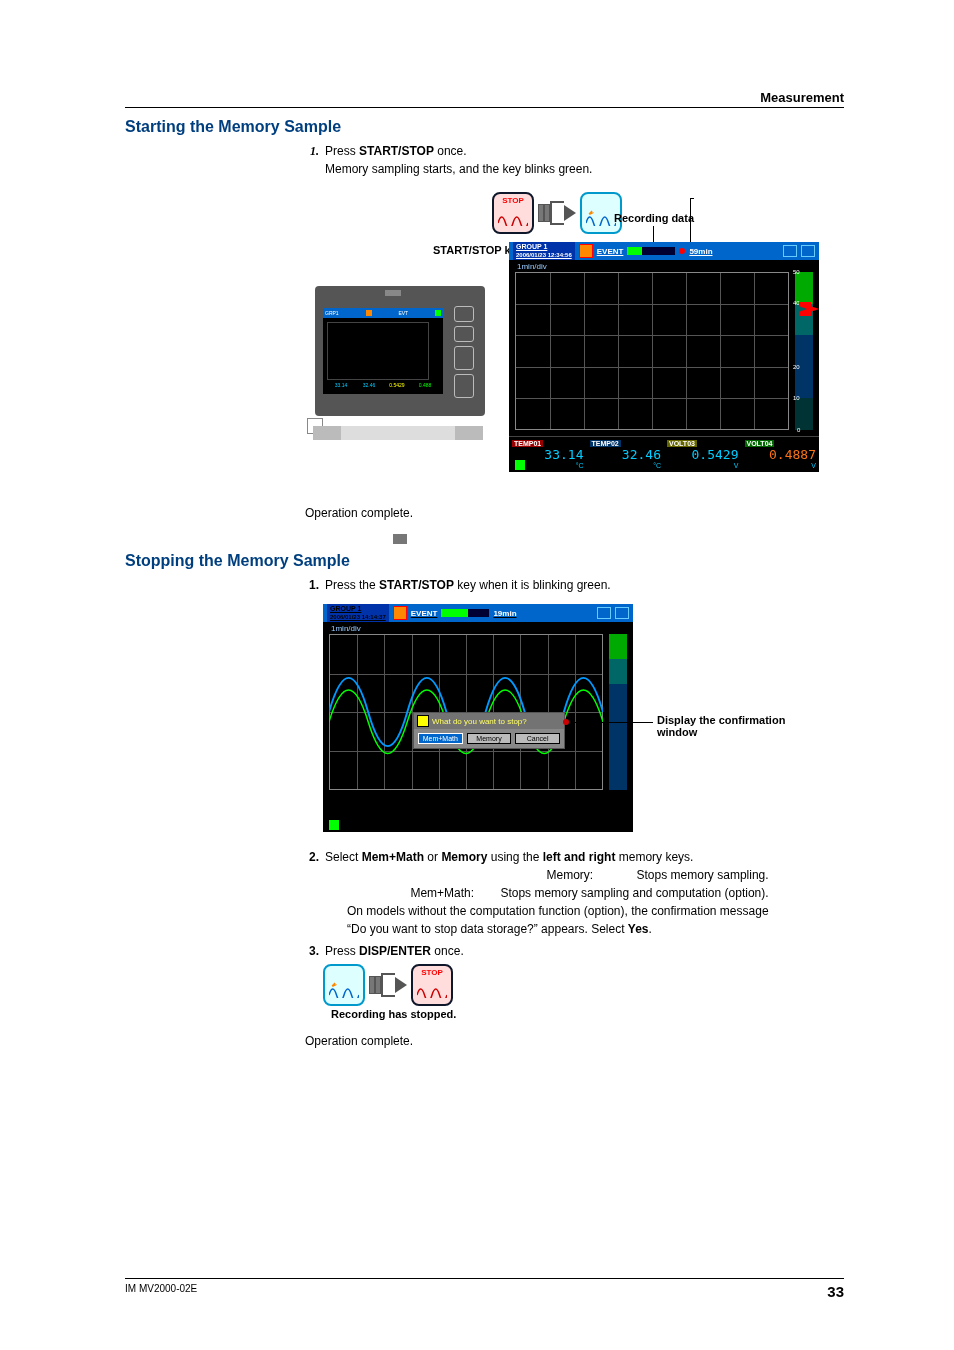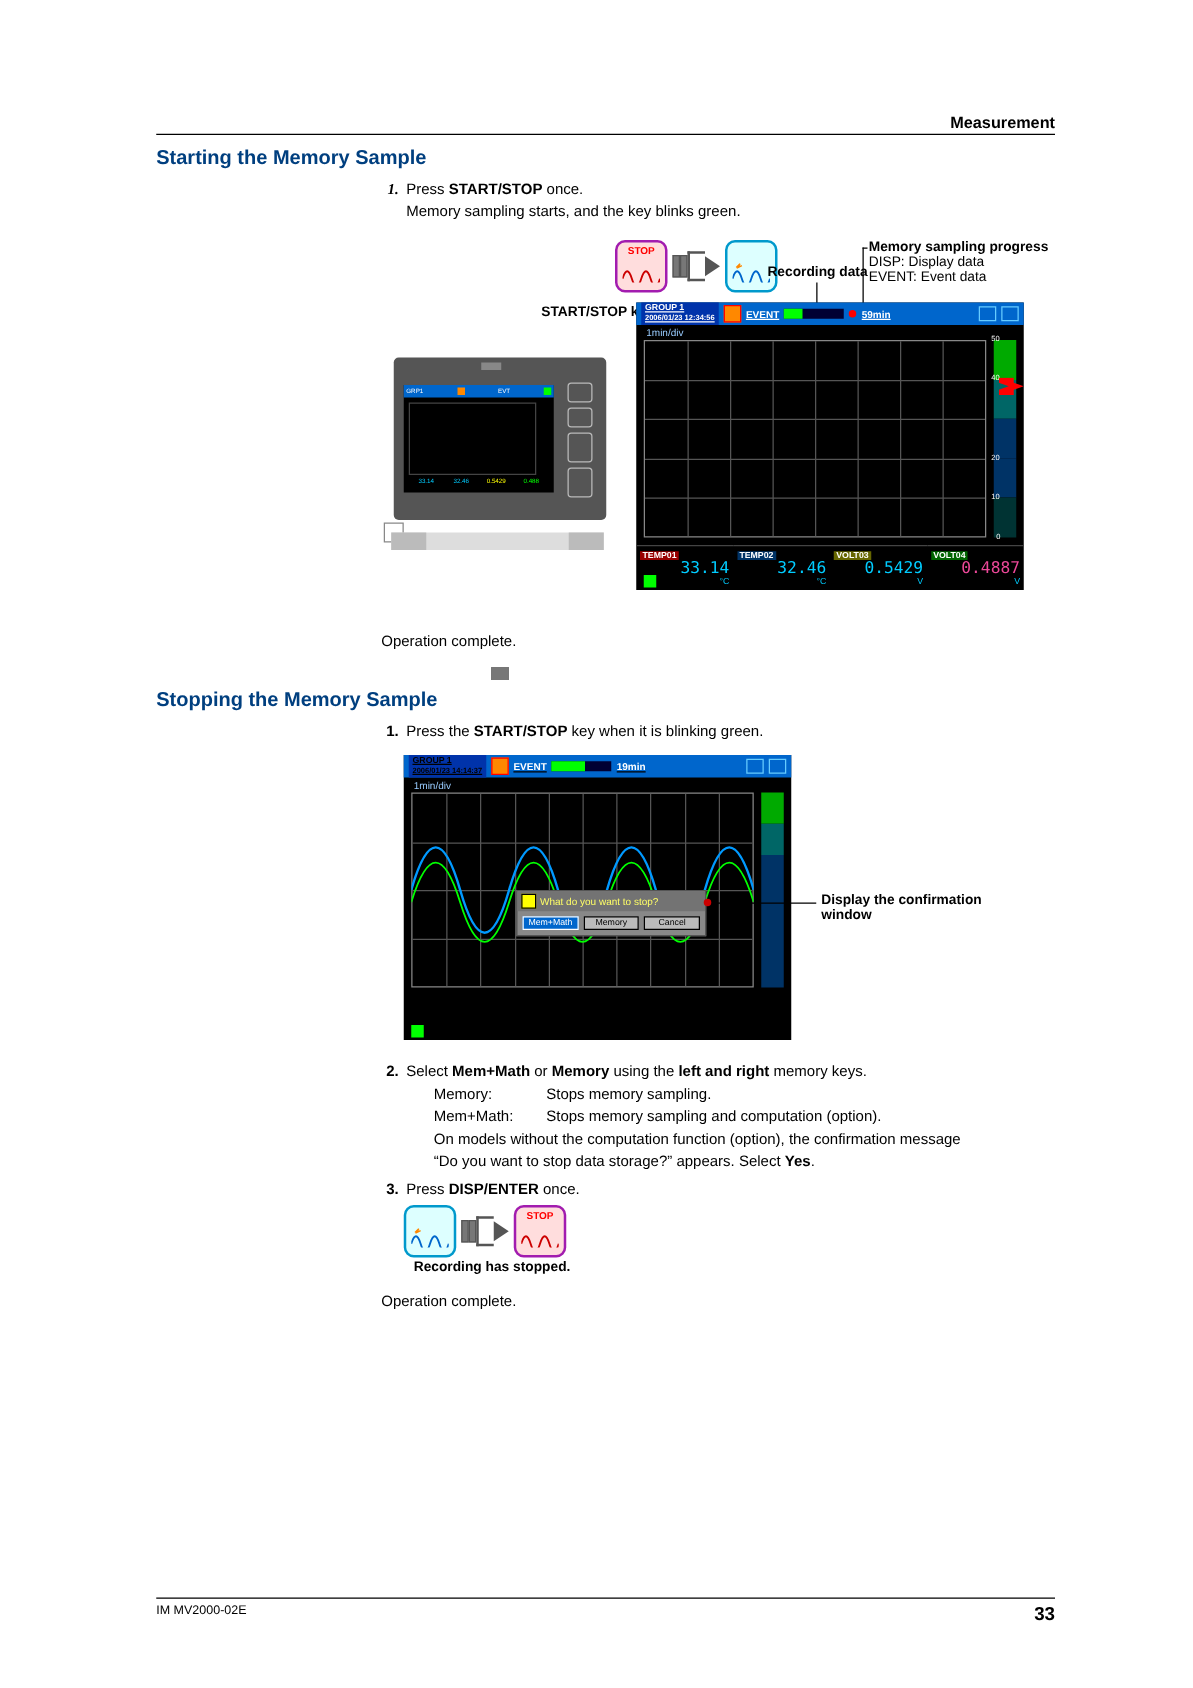--- a/index.html
+++ b/index.html
@@ -178,21 +178,21 @@
     position: absolute;
     background: #000;
   }
   
   .icon-trans {
     position: absolute;
     left: 367px; top: 0px;
     display:flex; align-items:center; gap:4px;
   }
   .icon-box { width:38px; height:38px; border-radius:8px; position:relative; }
-  .icon-stop { border: 2px solid #a21caf; background:#fdd; }
+  .icon-stop { border: 2px solid #0f172a; background:#fdd; }
   .icon-stop-txt { position:absolute; top:2px; left:0; right:0; text-align:center; font-size:8px; color:#f00; font-weight:bold;}
   .icon-disp { border: 2px solid #09c; background:#dff; }
   .icon-wave {
     position:absolute; left:4px; right:4px; bottom:6px; height:18px;
   }
   .icon-wave svg { width:100%; height:100%;}
   .icon-arrow-gap { display:flex; align-items:center; gap:0;}
   .gap-bar { width:4px; height:16px; background:#777; border:1px solid #555;}
   .gap-open-bracket { width:12px; height:20px; border:2px solid #555; border-right:none;}
   .gap-arrow {
@@ -240,21 +240,21 @@
     position: absolute;
     left: 125px; right: 110px; bottom: 50px;
     border-top: 1px solid #000;
     padding-top: 4px;
     display:flex; justify-content:space-between;
     font-size: 10px;
     gap: 20px;
   }
   .ftr-r { font-size: 15px; font-weight: bold;}
   .indent-block { margin-left: 22px; }
-  .definition { display:flex; }
+  .definition { display:flex;justify-content:flex-end; }
   .def-term { width: 90px; }
 </style>
 </head>
 <body>
 
 <div class="page">
   <div class="hdr-label">Measurement</div>
   <div class="hdr-line"></div>
 
   <div class="h2">Starting the Memory Sample</div>
@@ -291,25 +291,20 @@
             </svg></div>
       </div>
     </div>
 
     <div class="callout" style="left:484px; top:20px; text-align:center; width:90px;">Recording data</div>
     <div class="lead" style="left:528px; top:34px; width:1px; height:20px;"></div>
     <div class="lead" style="left:508px; top:54px; width:40px; height:1px;"></div>
     <div class="lead" style="left:508px; top:54px; width:1px; height:4px;"></div>
     <div class="lead" style="left:548px; top:54px; width:1px; height:4px;"></div>
 
-    <div class="callout" style="left:570px; top:0px;">
-      <div>Memory sampling progress</div>
-      <div class="sub">DISP: Display data</div>
-      <div class="sub">EVENT: Event data</div>
-    </div>
     <div class="lead" style="left:565px; top:6px; width:4px; height:1px;"></div>
     <div class="lead" style="left:565px; top:6px; width:1px; height:52px;"></div>
 
     <div class="callout" style="left:280px; top:52px;margin-left:28px;">START/STOP key</div>
 
     <div class="device">
       <div class="device-body">
         <div class="conn-socket"></div>
         <div class="device-screen">
           <div class="device-screen-bar">
@@ -388,21 +383,21 @@
         <div style="position:absolute;left:-2px;top:18%;font-size:6px;">40</div>
         <div style="position:absolute;left:-2px;top:58%;font-size:6px;">20</div>
         <div style="position:absolute;left:-2px;top:78%;font-size:6px;">10</div>
         <div style="position:absolute;left:2px;bottom:-3px;font-size:6px;">0</div>
       </div>
       <div class="bc-red-arrow"></div>
       <div class="bc-readouts">
         <div class="bc-rd"><span class="bc-rd-name" style="background:#900;color:#fff;">TEMP01</span><div class="bc-rd-val" style="color:#0cf;">33.14</div><div class="bc-rd-unit" style="color:#0cf;">°C</div></div>
         <div class="bc-rd"><span class="bc-rd-name" style="background:#036;color:#fff;">TEMP02</span><div class="bc-rd-val" style="color:#0cf;">32.46</div><div class="bc-rd-unit" style="color:#0cf;">°C</div></div>
         <div class="bc-rd"><span class="bc-rd-name" style="background:#660;color:#fff;">VOLT03</span><div class="bc-rd-val" style="color:#0cf;">0.5429</div><div class="bc-rd-unit" style="color:#0cf;">V</div></div>
-        <div class="bc-rd"><span class="bc-rd-name" style="background:#060;color:#fff;">VOLT04</span><div class="bc-rd-val" style="color:#ec4899;">0.4887</div><div class="bc-rd-unit" style="color:#0cf;">V</div></div>
+        <div class="bc-rd"><span class="bc-rd-name" style="background:#060;color:#fff;">VOLT04</span><div class="bc-rd-val" style="color:#f97316;">0.4887</div><div class="bc-rd-unit" style="color:#0cf;">V</div></div>
       </div>
       <div class="bc-footer-sq"></div>
     </div>
   </div>
 
   <div class="body-text">Operation complete.</div>
 
   <div style="height:20px;"></div>
   <div class="h2">Stopping the Memory Sample</div>
 

